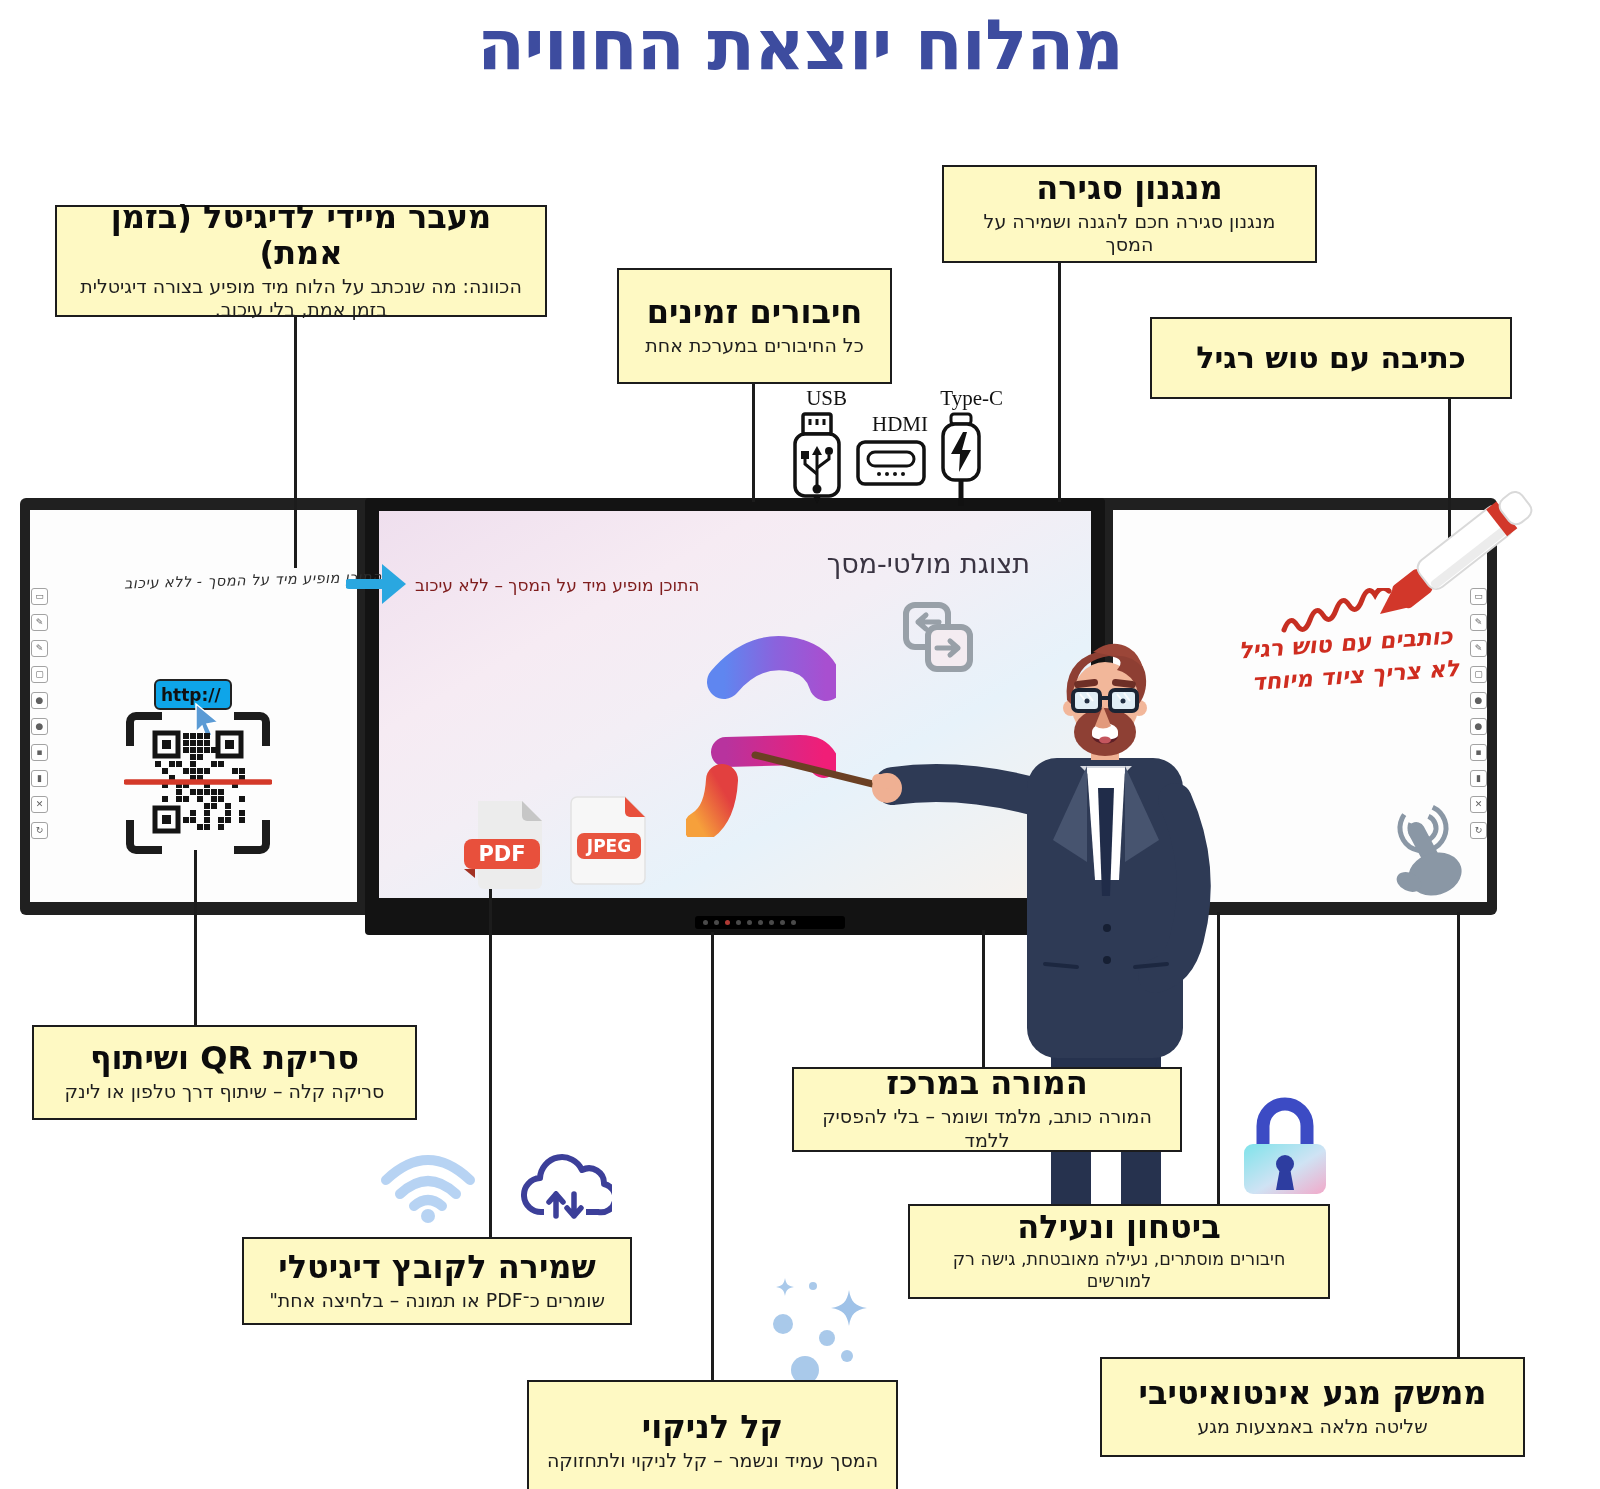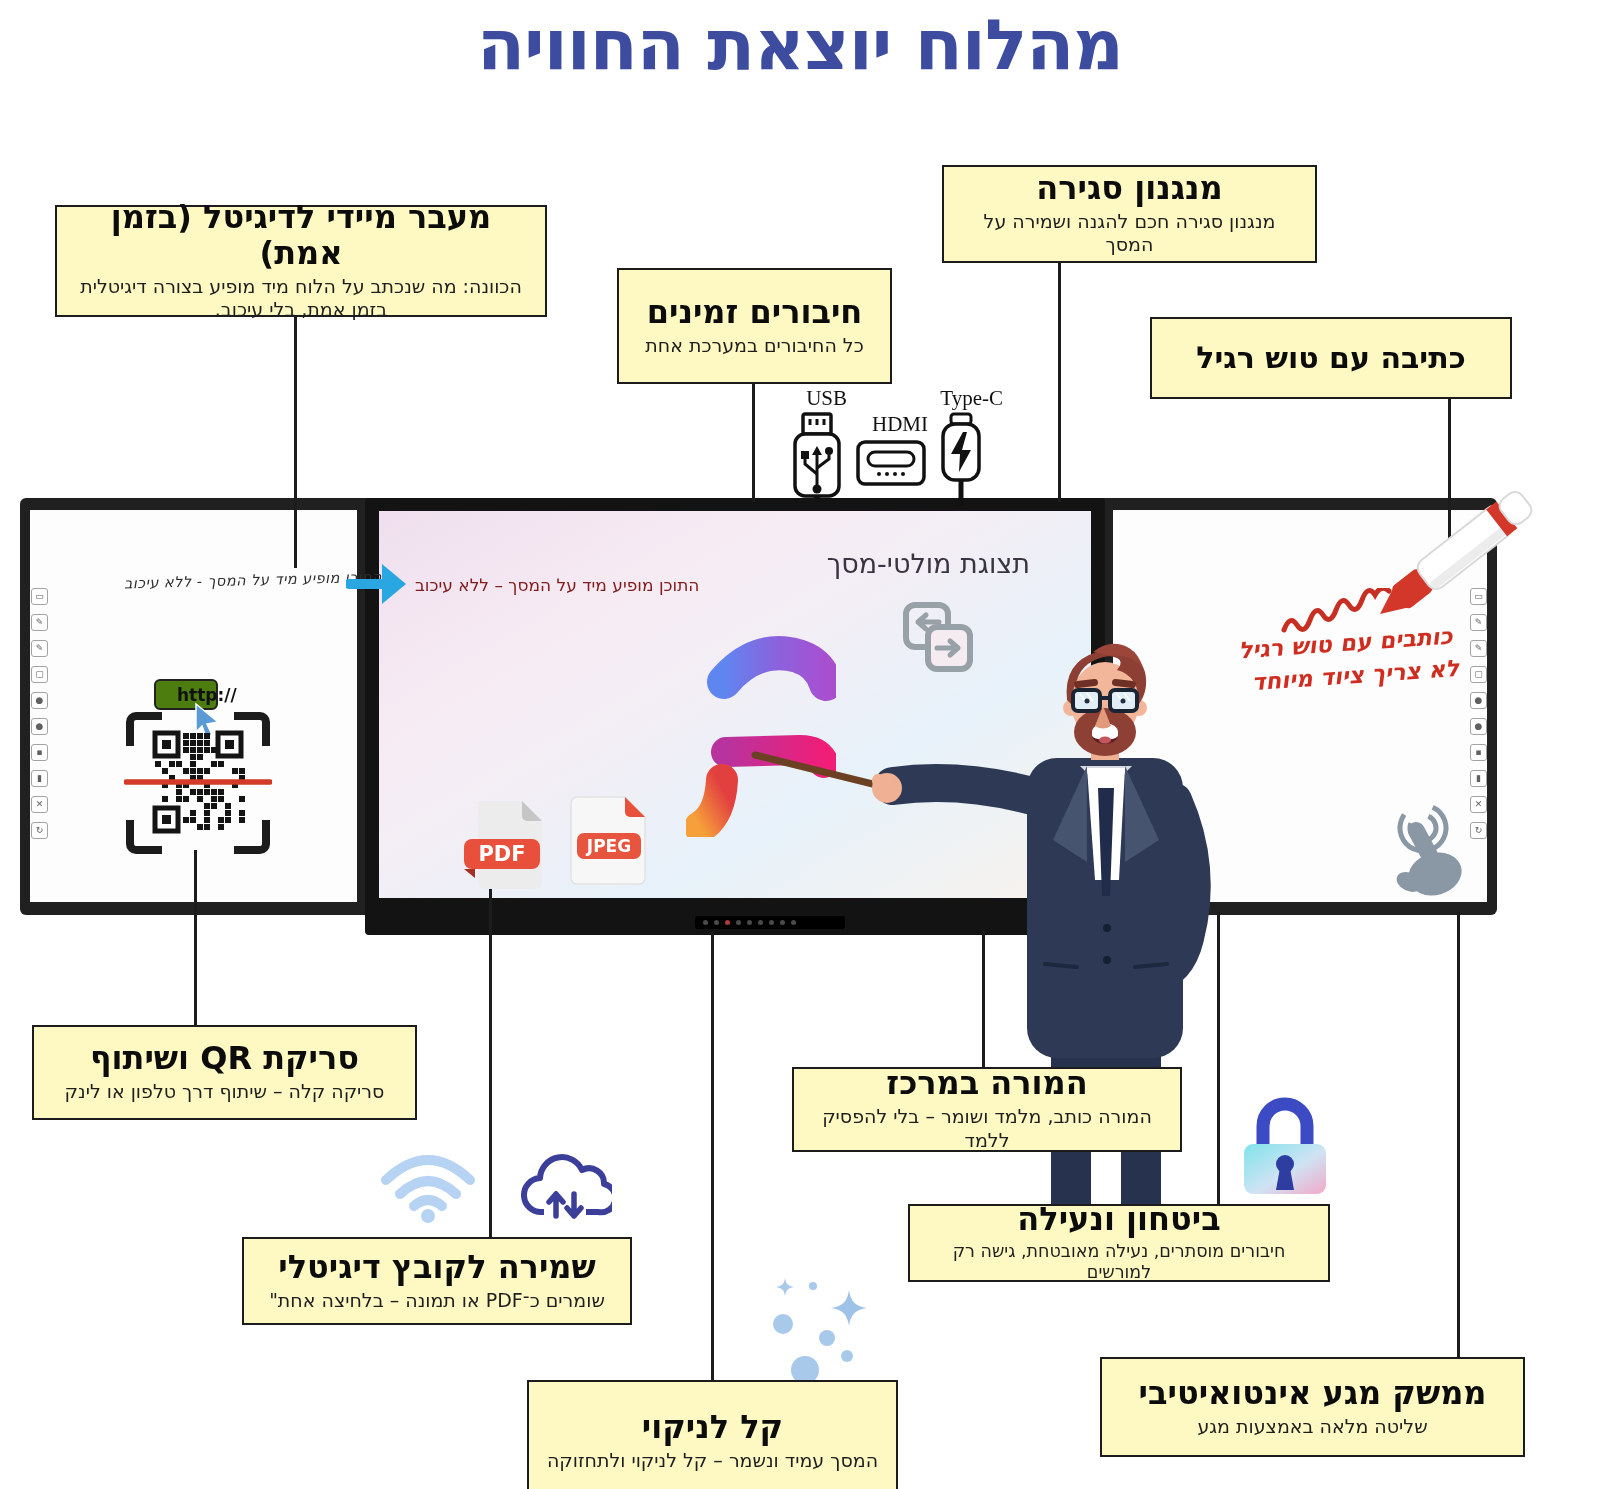--- a/index.html
+++ b/index.html
@@ -30,22 +30,22 @@
   .toolbar{position:absolute;z-index:6;display:flex;flex-direction:column;}
   .tb-icon{width:17px;height:17px;border:1.5px solid #a3a3a3;border-radius:3px;background:#fff;color:#606060;
            font-size:9px;line-height:14px;text-align:center;margin-bottom:9px;box-sizing:border-box;}
   
   .handwriting{position:absolute;font-style:italic;color:#2e2e2e;white-space:nowrap;direction:rtl;z-index:7;
                transform:rotate(-1.5deg);letter-spacing:0.5px;}
   .screen-caption{position:absolute;font-size:17px;color:#7f1d1d;white-space:nowrap;direction:rtl;z-index:7;}
   .multiscreen{position:absolute;font-size:27px;color:#3a3442;white-space:nowrap;direction:rtl;z-index:7;}
   .red-note{position:absolute;font-style:italic;font-weight:700;font-size:23px;color:#cf2d20;white-space:nowrap;
             direction:rtl;z-index:7;transform:rotate(-4deg);text-align:center;}
-  .http-box{position:absolute;left:154px;top:679px;width:64px;height:31px;border:2.5px solid #222;border-radius:6px;
-            background:#4d7c0f;font-weight:700;font-size:17px;color:#111;line-height:29px;padding-left:21px;
+  .http-box{position:absolute;left:154px;top:679px;width:78px;height:31px;border:2.5px solid #222;border-radius:6px;
+            background:#0ea5e9;font-weight:700;font-size:17px;color:#111;line-height:29px;padding-left:5px;
             box-sizing:border-box;direction:ltr;z-index:7;}
   
   .port-label{position:absolute;font-family:"Liberation Serif","DejaVu Serif",serif;font-size:21px;color:#111;
               text-align:right;z-index:8;}
   .svgicon{position:absolute;z-index:8;} .z9{z-index:9;} .z10{z-index:10;}
 </style>
 </head>
 <body>
 
 <div id="canvas">
@@ -425,21 +425,21 @@
   <div class="callout" style="left:242px;top:1237px;width:390px;height:88px;">
     <div class="c-title">שמירה לקובץ דיגיטלי</div>
     <div class="c-sub">שומרים כ־PDF או תמונה – בלחיצה אחת"</div>
   </div>
 
   <div class="callout" style="left:792px;top:1067px;width:390px;height:85px;">
     <div class="c-title">המורה במרכז</div>
     <div class="c-sub">המורה כותב, מלמד ושומר – בלי להפסיק ללמד</div>
   </div>
 
-  <div class="callout" style="left:908px;top:1204px;width:422px;height:78px;">
+  <div class="callout" style="left:908px;top:1204px;width:422px;height:95px;">
     <div class="c-title">ביטחון ונעילה</div>
     <div class="c-sub" style="font-size:17.5px;">חיבורים מוסתרים, נעילה מאובטחת, גישה רק למורשים</div>
   </div>
 
   <div class="callout" style="left:527px;top:1380px;width:371px;height:122px;">
     <div class="c-title">קל לניקוי</div>
     <div class="c-sub">המסך עמיד ונשמר – קל לניקוי ולתחזוקה</div>
   </div>
 
   <div class="callout" style="left:1100px;top:1357px;width:425px;height:100px;">

